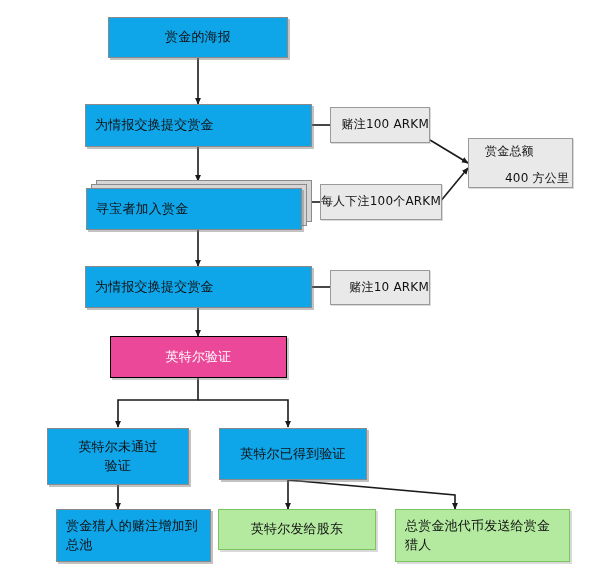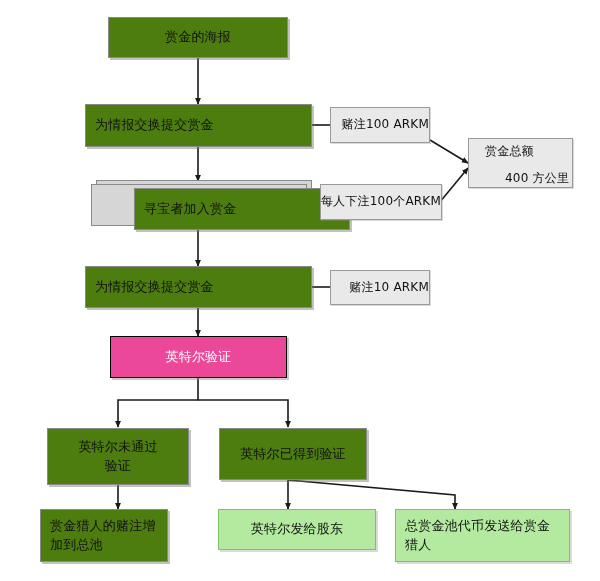--- a/index.html
+++ b/index.html
@@ -32,21 +32,21 @@
     box-sizing: border-box;
     display: flex;
     align-items: center;
     font-size: 13px;
     line-height: 1.45;
     color: #111111;
     letter-spacing: 0.2px;
   }
   
   .proc {
-    background: #4d7c0f;
+    background: #0ea5e9;
     border: 1px solid #8a8a8a;
     box-shadow: 2px 2px 0 rgba(120,120,120,0.45);
     justify-content: center;
     text-align: center;
   }
   .proc.left-text {
     justify-content: flex-start;
     text-align: left;
     padding-left: 9px;
   }
@@ -142,21 +142,21 @@
     <span>赌注100 ARKM</span>
   </div>
 
   <div class="node note two-line wrap" style="left:468px; top:138px; width:105px; height:50px;padding-left:16px;">
     <span>赏金总额</span>
     <span class="line2">400 方公里</span>
   </div>
 
   <div class="stack-layer" style="left:96px; top:180px; width:216px; height:42px;"></div>
   <div class="stack-layer" style="left:91px; top:184px; width:216px; height:42px;"></div>
-  <div class="node proc left-text nowrap" style="left:86px; top:188px; width:216px; height:42px;margin-left:48px;">
+  <div class="node proc left-text nowrap" style="left:86px; top:188px; width:216px; height:42px;">
     <span>寻宝者加入赏金</span>
   </div>
 
   <div class="node note nowrap" style="left:320px; top:184px; width:122px; height:36px;">
     <span>每人下注100个ARKM</span>
   </div>
 
   <div class="node proc left-text nowrap" style="left:85px; top:266px; width:227px; height:42px;">
     <span>为情报交换提交赏金</span>
   </div>
@@ -170,21 +170,21 @@
   </div>
 
   <div class="node proc wrap" style="left:47px; top:428px; width:142px; height:57px; padding:0 26px;">
     <span>英特尔未通过验证</span>
   </div>
 
   <div class="node proc nowrap" style="left:219px; top:428px; width:148px; height:52px;">
     <span>英特尔已得到验证</span>
   </div>
 
-  <div class="node proc left-text wrap" style="left:40px; top:509px; width:128px; height:53px; padding-right:6px;">
+  <div class="node proc left-text wrap" style="left:56px; top:509px; width:155px; height:53px; padding-right:6px;">
     <span>赏金猎人的赌注增加到总池</span>
   </div>
 
   <div class="node proc green nowrap" style="left:218px; top:509px; width:158px; height:41px;">
     <span>英特尔发给股东</span>
   </div>
 
   <div class="node proc green left-text wrap" style="left:395px; top:509px; width:175px; height:53px; padding-right:6px;">
     <span>总赏金池代币发送给赏金猎人</span>
   </div>

